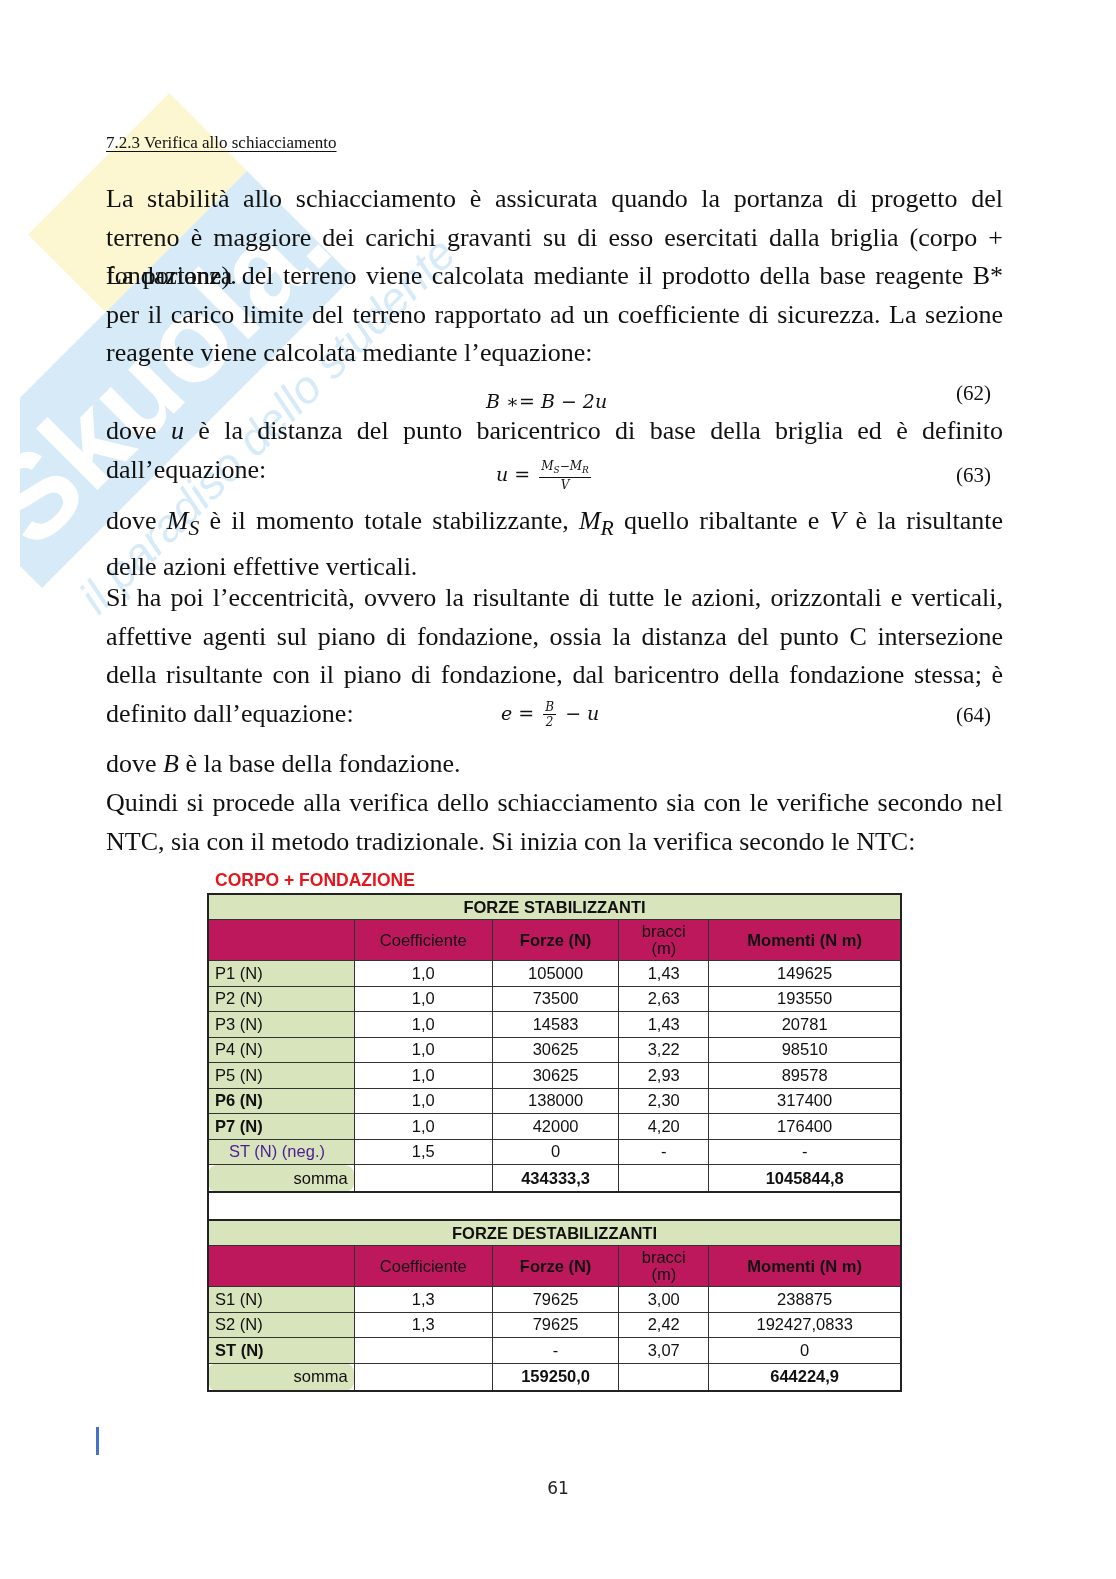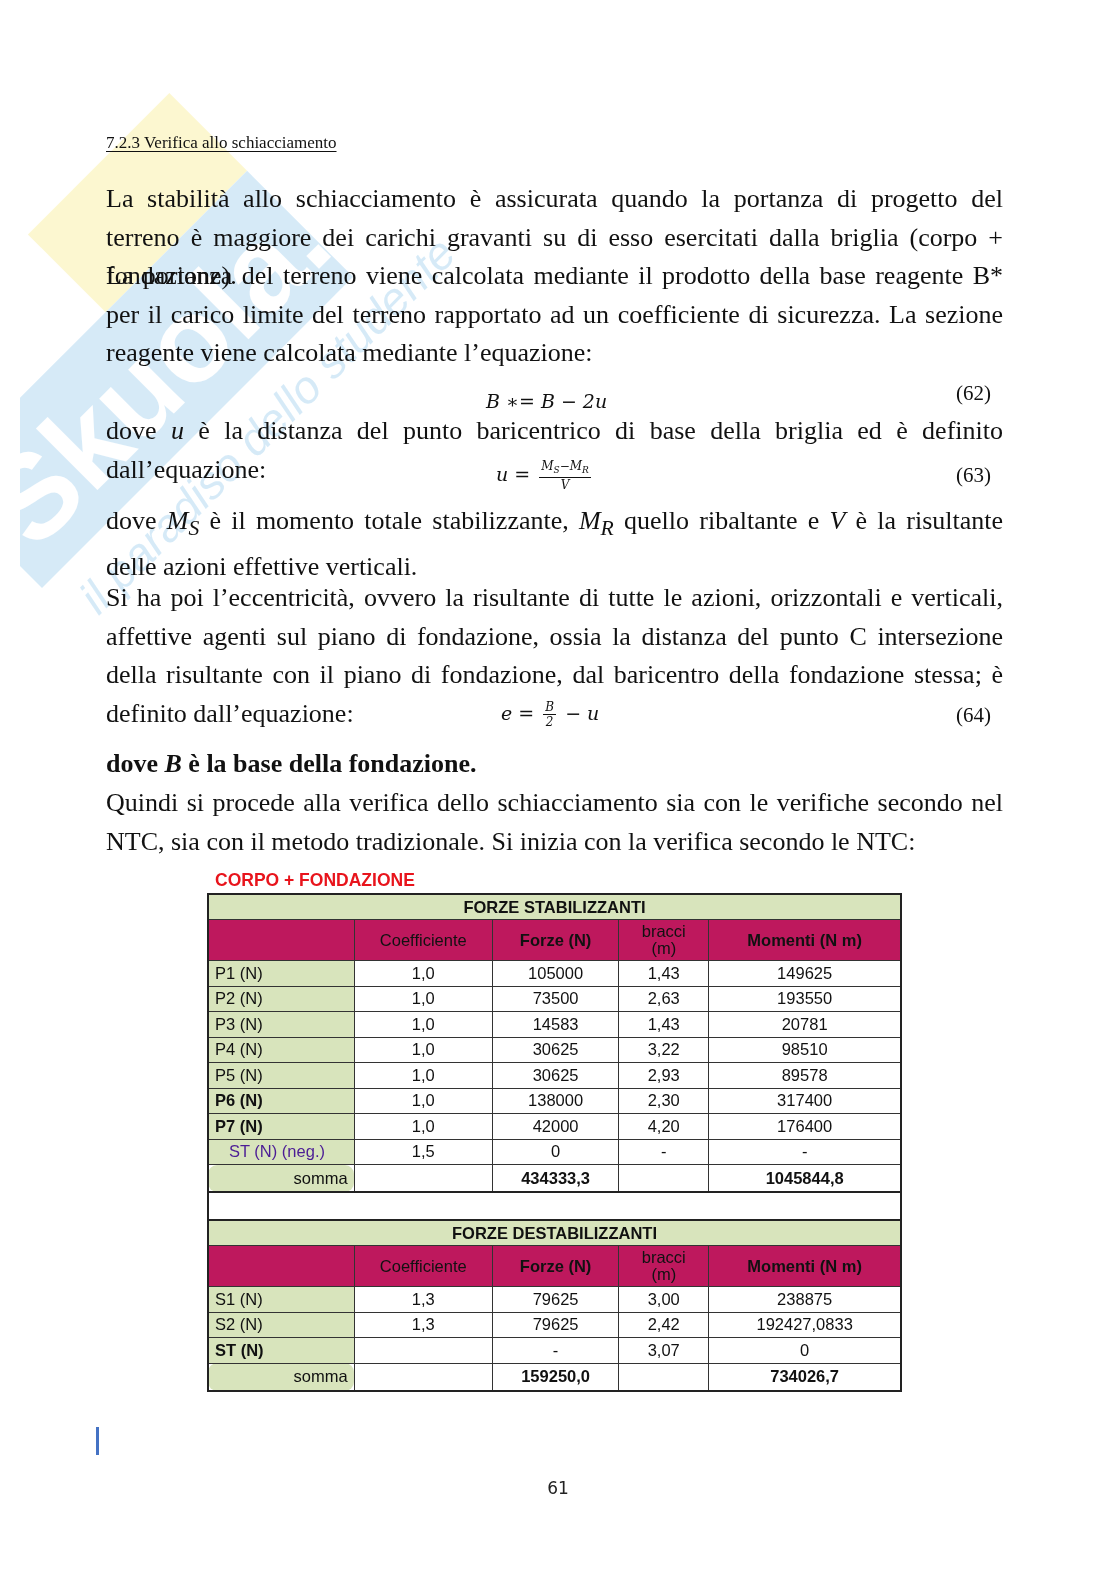--- a/index.html
+++ b/index.html
@@ -93,21 +93,21 @@
       <span>e =</span>
       <span class="frac">
         <span class="n">B</span>
         <span class="d">2</span>
       </span>
       <span>− u</span>
     </span>
     <span class="num" style="top:5px;">(64)</span>
   </div>
 
-  <div class="para" style="top:745px;font-weight:bold;">
+  <div class="para" style="top:745px;">
     <span>dove </span><i class="v">B</i><span> è la base della fondazione.</span>
   </div>
 
   <div class="para" style="top:784px;">
     <span>Quindi si procede alla verifica dello schiacciamento sia con le verifiche secondo nel NTC, sia con il metodo tradizionale. Si inizia con la verifica secondo le NTC:</span>
   </div>
 </div>
 
 <div class="tbl-title">CORPO + FONDAZIONE</div>
 
@@ -225,20 +225,20 @@
         <td></td>
         <td>-</td>
         <td>3,07</td>
         <td>0</td>
       </tr>
       <tr class="sum">
         <td class="lab right">somma</td>
         <td></td>
         <td class="b">159250,0</td>
         <td></td>
-        <td class="b">734026,7</td>
+        <td class="b">644224,9</td>
       </tr>
     </tbody>
 </table>
 
 <div class="caption-bar"></div>
 <div class="caption"></div>
 <div class="page-num">61</div>
 
 </body></html>

